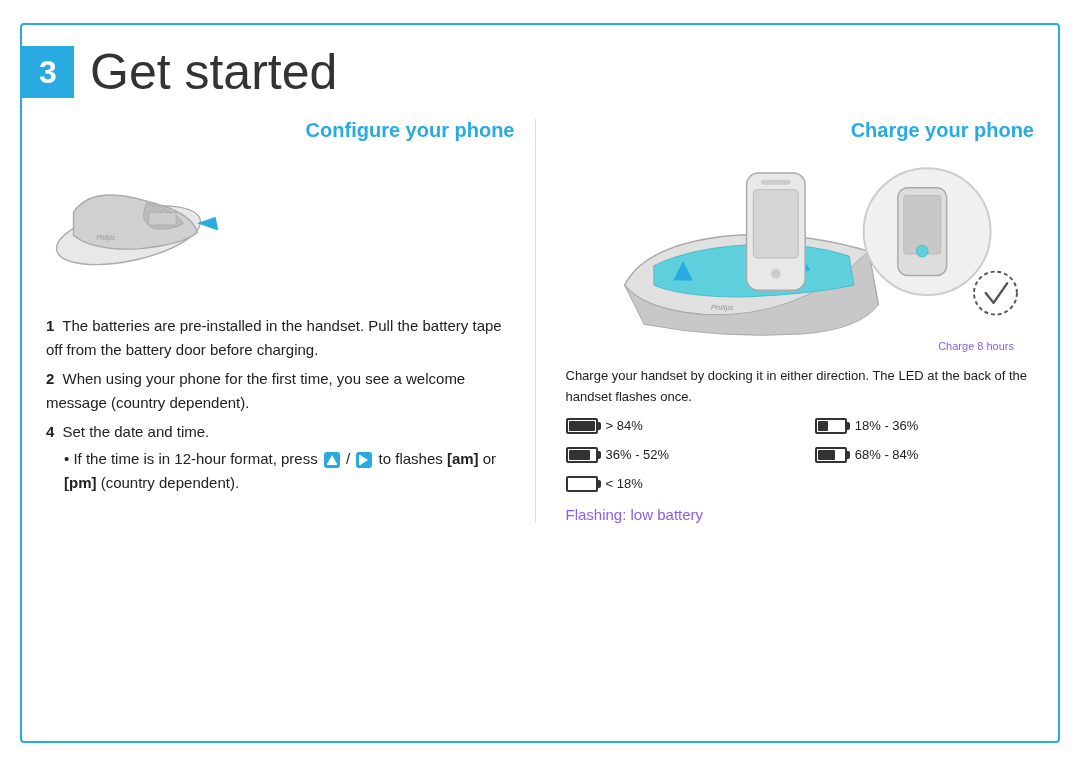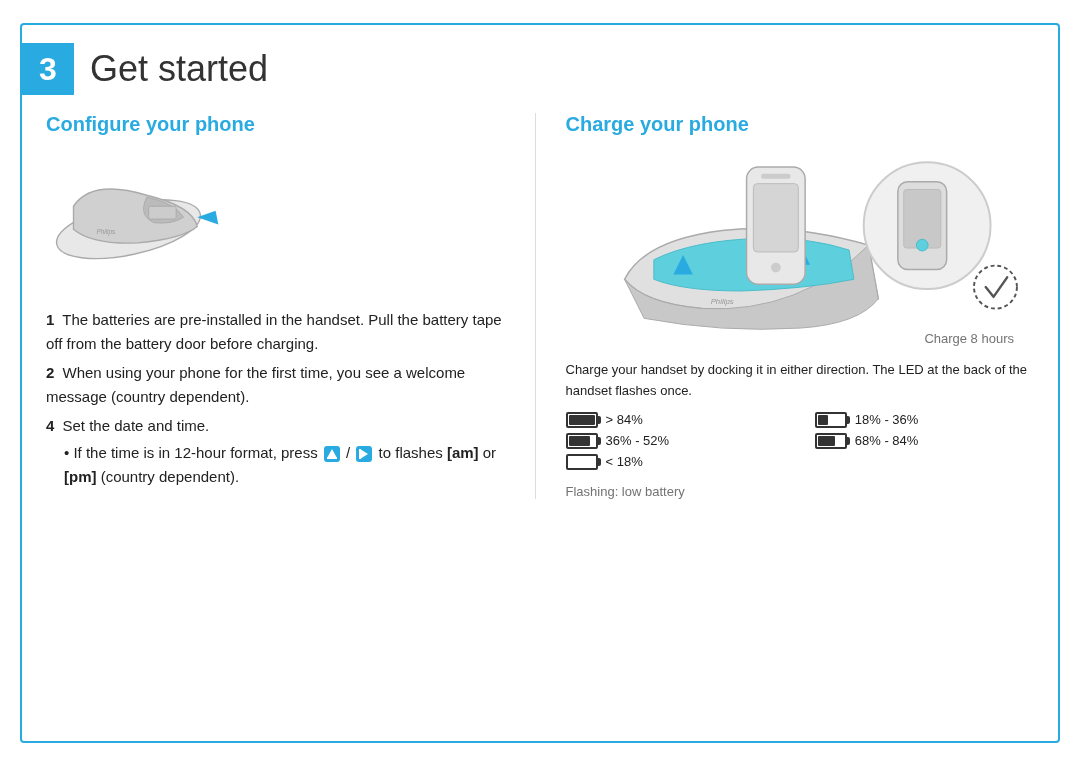--- a/index.html
+++ b/index.html
@@ -36,21 +36,21 @@
       font-weight: bold;
       width: 52px;
       height: 52px;
       display: flex;
       align-items: center;
       justify-content: center;
       margin-right: 16px;
       flex-shrink: 0;
     }
     .header-title {
-      font-size: 36px;
+      font-size: 50px;
       font-weight: 300;
       color: #333;
       letter-spacing: 0px;
     }
     .content {
       display: flex;
       padding: 0 24px 20px 24px;
       gap: 20px;
     }
     .left-col {
@@ -60,20 +60,21 @@
     }
     .right-col {
       flex: 1;
       padding-left: 10px;
     }
     .section-title {
       color: #29abe2;
       font-size: 20px;
       font-weight: bold;
       margin-bottom: 14px;
+      text-align: right;
     }
     .phone-img-area {
       width: 100%;
       height: 140px;
       display: flex;
       align-items: center;
       justify-content: flex-start;
       margin-bottom: 18px;
     }
     
@@ -105,21 +106,21 @@
     }
     .charge-desc {
       font-size: 13px;
       line-height: 1.6;
       margin-top: 10px;
       margin-bottom: 3px;
     }
     .battery-grid {
       display: grid;
       grid-template-columns: 1fr 1fr;
-      gap: 5px 30px;
+      gap: 13px 30px;
       margin-top: 10px;
       margin-bottom: 14px;
     }
     .battery-row {
       display: flex;
       align-items: center;
       gap: 8px;
       font-size: 13px;
     }
     .battery-icon {
@@ -191,27 +192,27 @@
     .battery-fill-empty::before {
       content: '';
       display: block;
       position: absolute;
       left: 1px; top: 1px; bottom: 1px;
       width: 5%;
       background: #fff;
       border-radius: 1px;
     }
     .flashing-label {
-      font-size: 13px;
-      color: #737373;
+      font-size: 15px;
+      color: #8b5cf6;
       margin-top: 4px;
     }
     .charge-hours-label {
-      font-size: 13px;
-      color: #737373;
+      font-size: 11px;
+      color: #8b5cf6;
       text-align: right;
       margin-top: 4px;
     }
     .right-illus-wrap {
       position: relative;
       width: 100%;
       height: 200px;
       margin-bottom: 6px;
     }
     .nav-icon {

